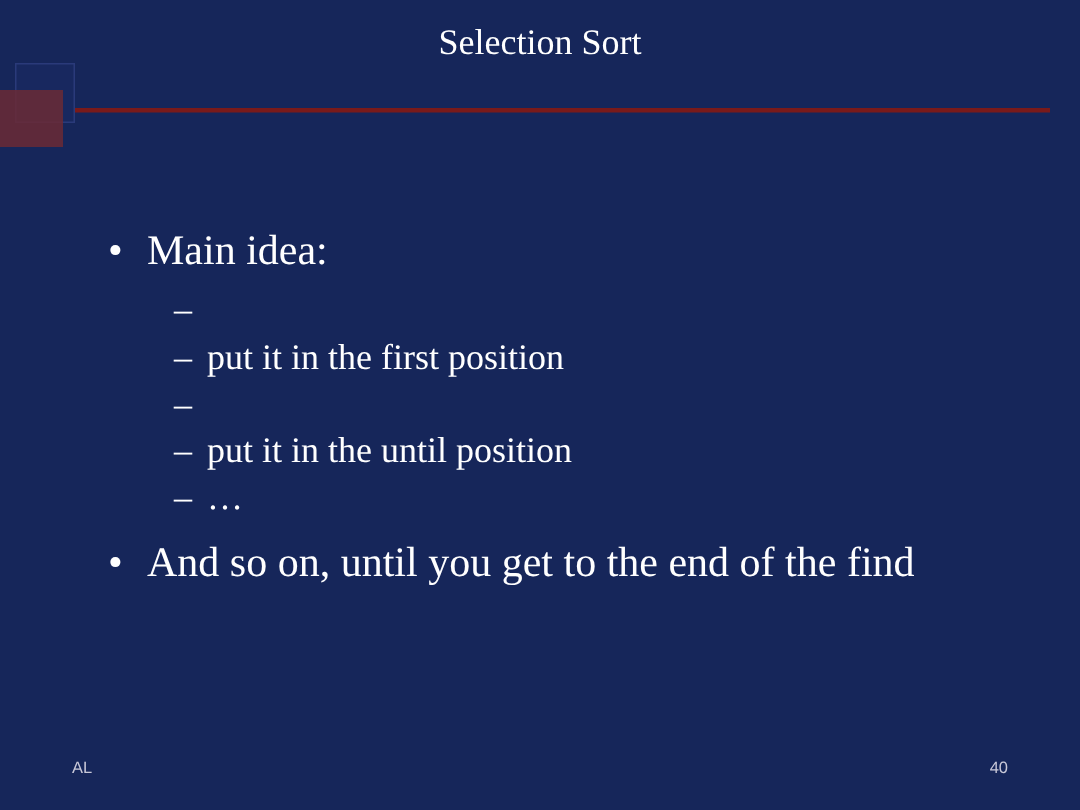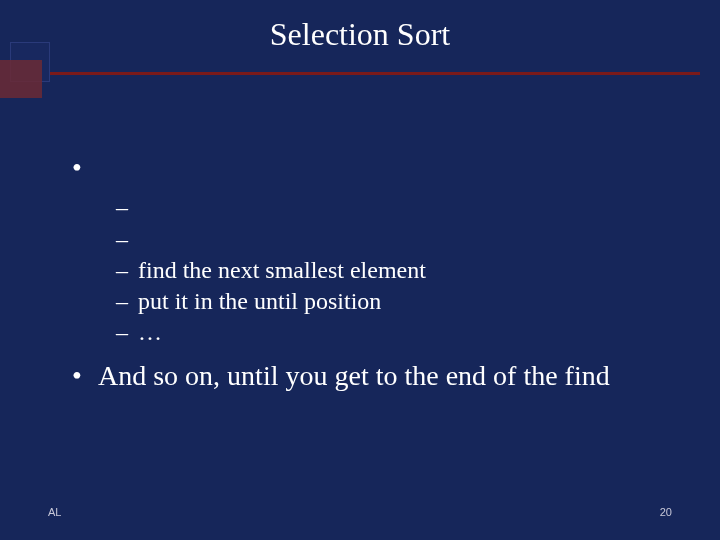--- a/index.html
+++ b/index.html
@@ -34,21 +34,21 @@
     height: 38px;
     background: #6b2a35;
     opacity: 0.85;
   }
   .title {
     position: absolute;
     top: 16px;
     left: 0;
     width: 720px;
     text-align: center;
-    font-size: 32px;
+    font-size: 24px;
     font-weight: 400;
     color: #ffffff;
   }
   .underline {
     position: absolute;
     top: 72px;
     left: 50px;
     width: 650px;
     height: 3px;
     background: #7a1a1a;
@@ -112,44 +112,45 @@
   <div class="corner-box2"></div>
 </div>
 
 <div class="title">Selection Sort</div>
 <div class="underline"></div>
 
 <div class="content">
 
   <div class="bullet-row">
     <span class="bullet-dot">•</span>
+    <span>Main idea:</span>
   </div>
 
   <div class="sub-list">
     <div class="sub-row">
       <span class="sub-dash">–</span>
     </div>
     <div class="sub-row">
       <span class="sub-dash">–</span>
+      <span>put it in the first position</span>
     </div>
     <div class="sub-row">
       <span class="sub-dash">–</span>
-      <span>find the next smallest element</span>
     </div>
     <div class="sub-row">
       <span class="sub-dash">–</span>
       <span>put it in the until position</span>
     </div>
     <div class="sub-row">
       <span class="sub-dash">–</span>
       <span>…</span>
     </div>
   </div>
 
   <div class="bullet-row">
     <span class="bullet-dot">•</span>
     <span>And so on, until you get to the end of the find</span>
   </div>
 
 </div>
 
 <div class="footer-left">AL</div>
-<div class="footer-right">20</div>
+<div class="footer-right">40</div>
 
 </body></html>

